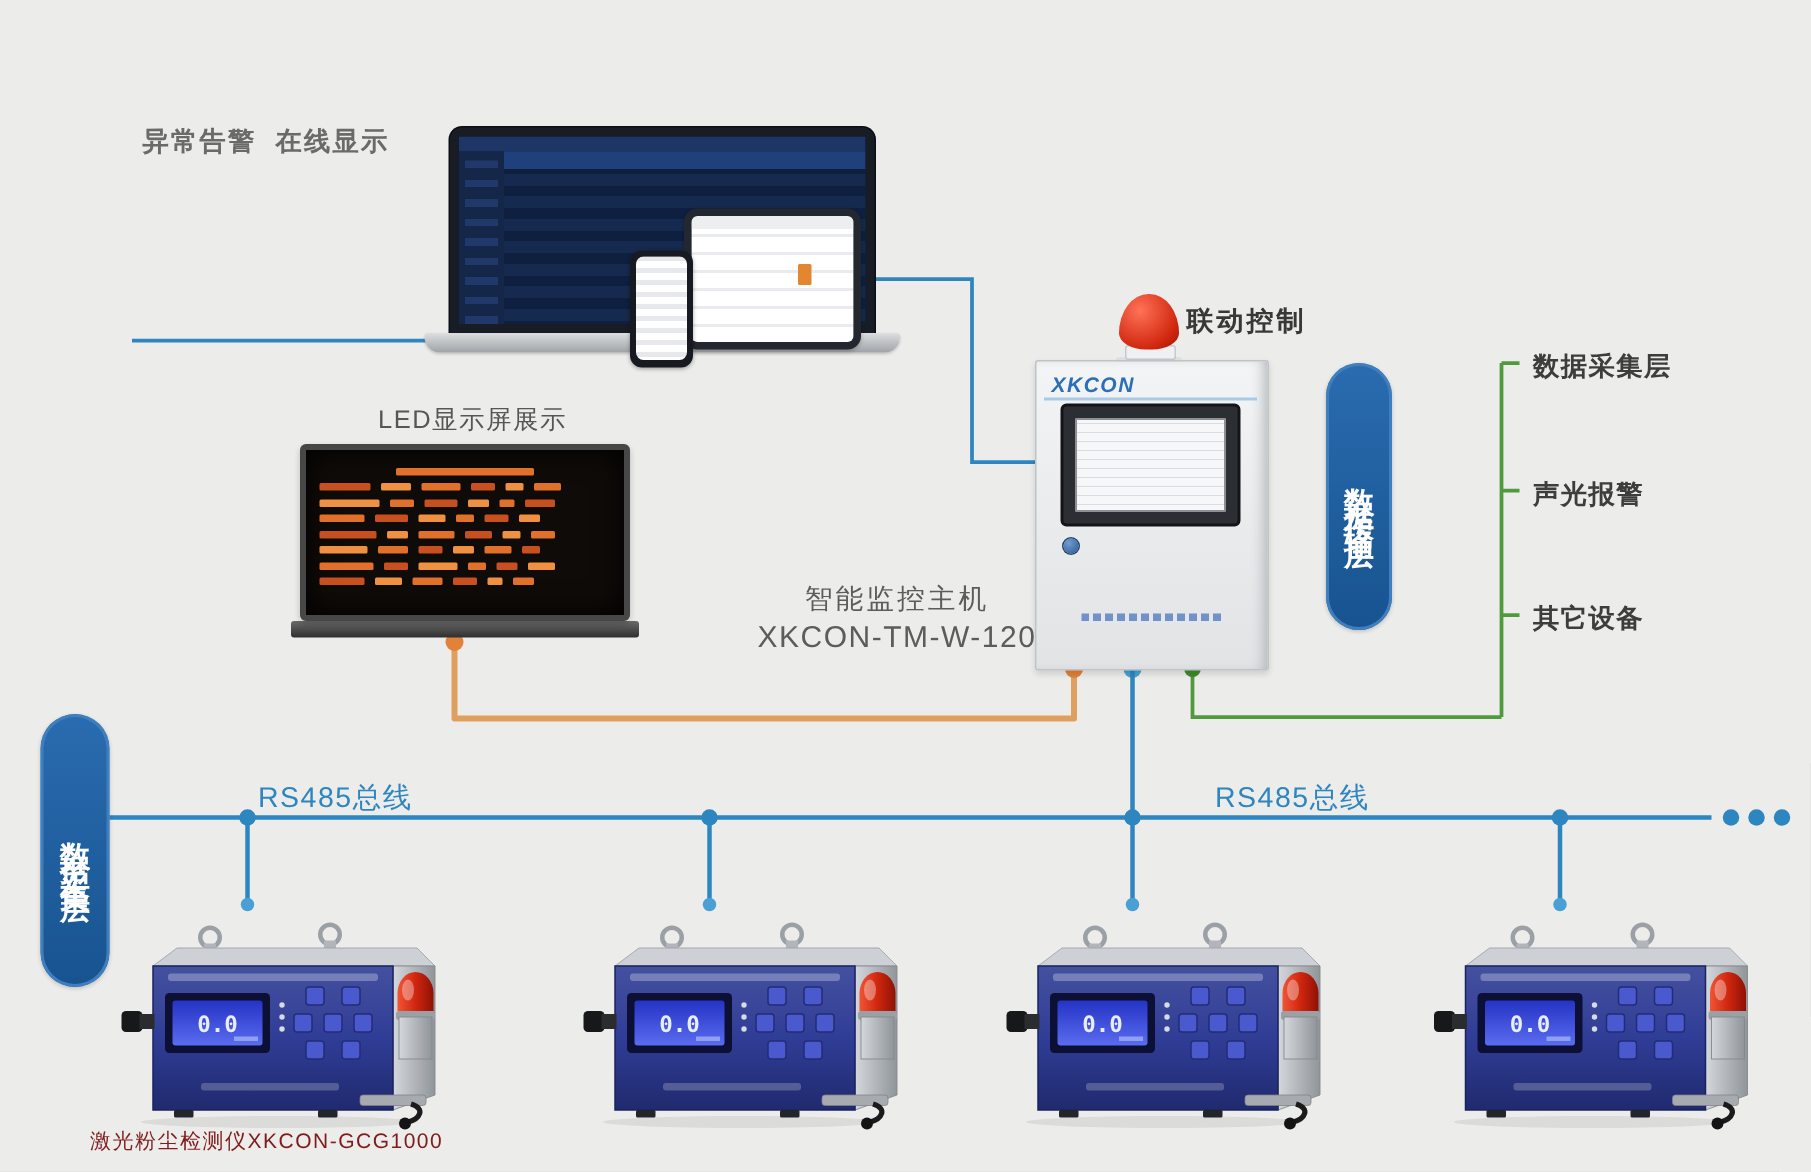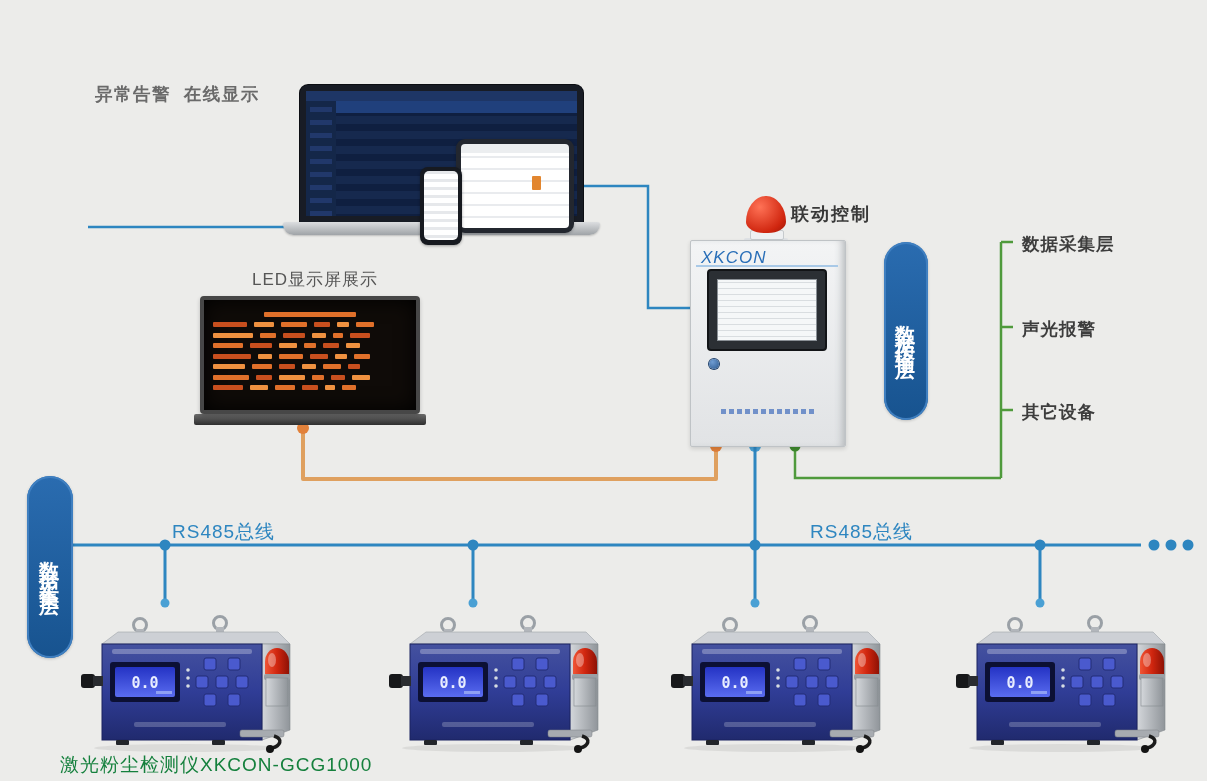--- a/index.html
+++ b/index.html
@@ -44,21 +44,21 @@
   .led-shelf{left:194px;top:414px;width:232px;height:11px;background:linear-gradient(180deg,#6b6b6b,#2f2f2f);border-radius:2px;}
 
   
   .alarm-dome{left:746px;top:196px;width:40px;height:37px;background:radial-gradient(circle at 35% 30%,#ff7256,#d0260f 70%,#9c1608);
     border-radius:50% 50% 46% 46% / 72% 72% 30% 30%;}
   .alarm-base1{left:750px;top:230px;width:32px;height:8px;background:#eef0f2;border:1px solid #c6cacd;border-radius:2px;}
   .alarm-base2{left:744px;top:238px;width:44px;height:5px;background:#dfe2e5;border-radius:2px;}
   .alarm-label{left:791px;top:202px;font-size:18px;font-weight:bold;color:#383838;letter-spacing:2px;}
   .cabinet{left:690px;top:240px;width:154px;height:205px;background:linear-gradient(180deg,#f3f4f5,#e1e3e5);
     border:1px solid #bfc3c6;border-radius:2px;box-shadow:inset -7px 0 9px -5px #aeb2b5, 0 2px 4px #00000022;}
-  .cab-brand{position:absolute;left:10px;top:7px;font-size:17px;font-weight:normal;font-style:italic;color:#2a6fb8;letter-spacing:1px;}
+  .cab-brand{position:absolute;left:10px;top:7px;font-size:14px;font-weight:bold;font-style:italic;color:#2a6fb8;letter-spacing:1px;}
   .cab-line{position:absolute;left:5px;top:24px;width:142px;height:2px;background:#a9c9e7;}
   .cab-screen{position:absolute;left:16px;top:28px;width:116px;height:78px;background:#2b2f34;border:2px solid #121417;border-radius:4px;}
   .cab-screen-in{position:absolute;inset:8px;background:#f5f7f8;border:1px solid #8a9096;
     background-image:repeating-linear-gradient(180deg,#d9dde0 0 1px,transparent 1px 6px);background-position:0 8px;}
   .cab-btn{position:absolute;left:18px;top:118px;width:10px;height:10px;border-radius:50%;
     background:radial-gradient(circle at 35% 30%,#6f9cd2,#2c598f);box-shadow:0 0 0 1px #22426b;}
   .cab-co{position:absolute;left:30px;top:168px;width:94px;height:5px;opacity:.85;
     background:repeating-linear-gradient(90deg,#5d82c4 0 5px,transparent 5px 8px);}
 
   
@@ -69,21 +69,21 @@
   
   .vbadge{border-radius:23px;background:linear-gradient(180deg,var(--badgeblue1,#2a6cb0),var(--badgeblue2,#17538f));
     color:#fff;font-weight:bold;font-size:20px;display:flex;align-items:center;justify-content:center;
     writing-mode:vertical-rl;text-orientation:upright;letter-spacing:9px;box-shadow:0 1px 3px #00000033, inset 0 0 0 2px #3f7fc0;}
   .badge-trans{left:884px;top:242px;width:44px;height:178px;}
   .badge-coll{left:27px;top:476px;width:46px;height:182px;}
 
   
   .actuator{left:1022px;font-size:17.5px;color:#3d3d3d;font-weight:bold;letter-spacing:1px;}
   .bus-label{top:519px;font-size:19px;color:var(--blue,#2e86c0);letter-spacing:1px;}
-  .footer-label{left:60px;top:752px;font-size:19px;color:#15803d;letter-spacing:1px;}
+  .footer-label{left:60px;top:752px;font-size:14px;color:#7f1d1d;letter-spacing:1px;}
 
   
   .device{position:absolute;top:614px;width:220px;height:140px;}
 </style>
 </head>
 <body>
 
 <div class="canvas">
 
   <svg id="wires" width="1207" height="781" viewBox="0 0 1207 781">
@@ -232,20 +232,24 @@
   <div class="abs layer2 cabinet">
     <div class="cab-brand">XKCON</div>
     <div class="cab-line"></div>
     <div class="cab-screen">
       <div class="cab-screen-in"></div>
     </div>
     <div class="cab-btn"></div>
     <div class="cab-co"></div>
   </div>
 
+  <div class="abs layer2 host-label">
+    <div class="host-name">智能监控主机</div>
+    <div class="host-model">XKCON-TM-W-120</div>
+  </div>
 
   <div class="abs layer2 vbadge badge-trans">数据传输层</div>
   <div class="abs layer2 vbadge badge-coll">数据采集层</div>
 
   <div class="abs layer2 actuator" style="top:232px;">数据采集层</div>
   <div class="abs layer2 actuator" style="top:317px;">声光报警</div>
   <div class="abs layer2 actuator" style="top:400px;">其它设备</div>
 
   <div class="abs layer2 bus-label" style="left:172px;">RS485总线</div>
   <div class="abs layer2 bus-label" style="left:810px;">RS485总线</div>

